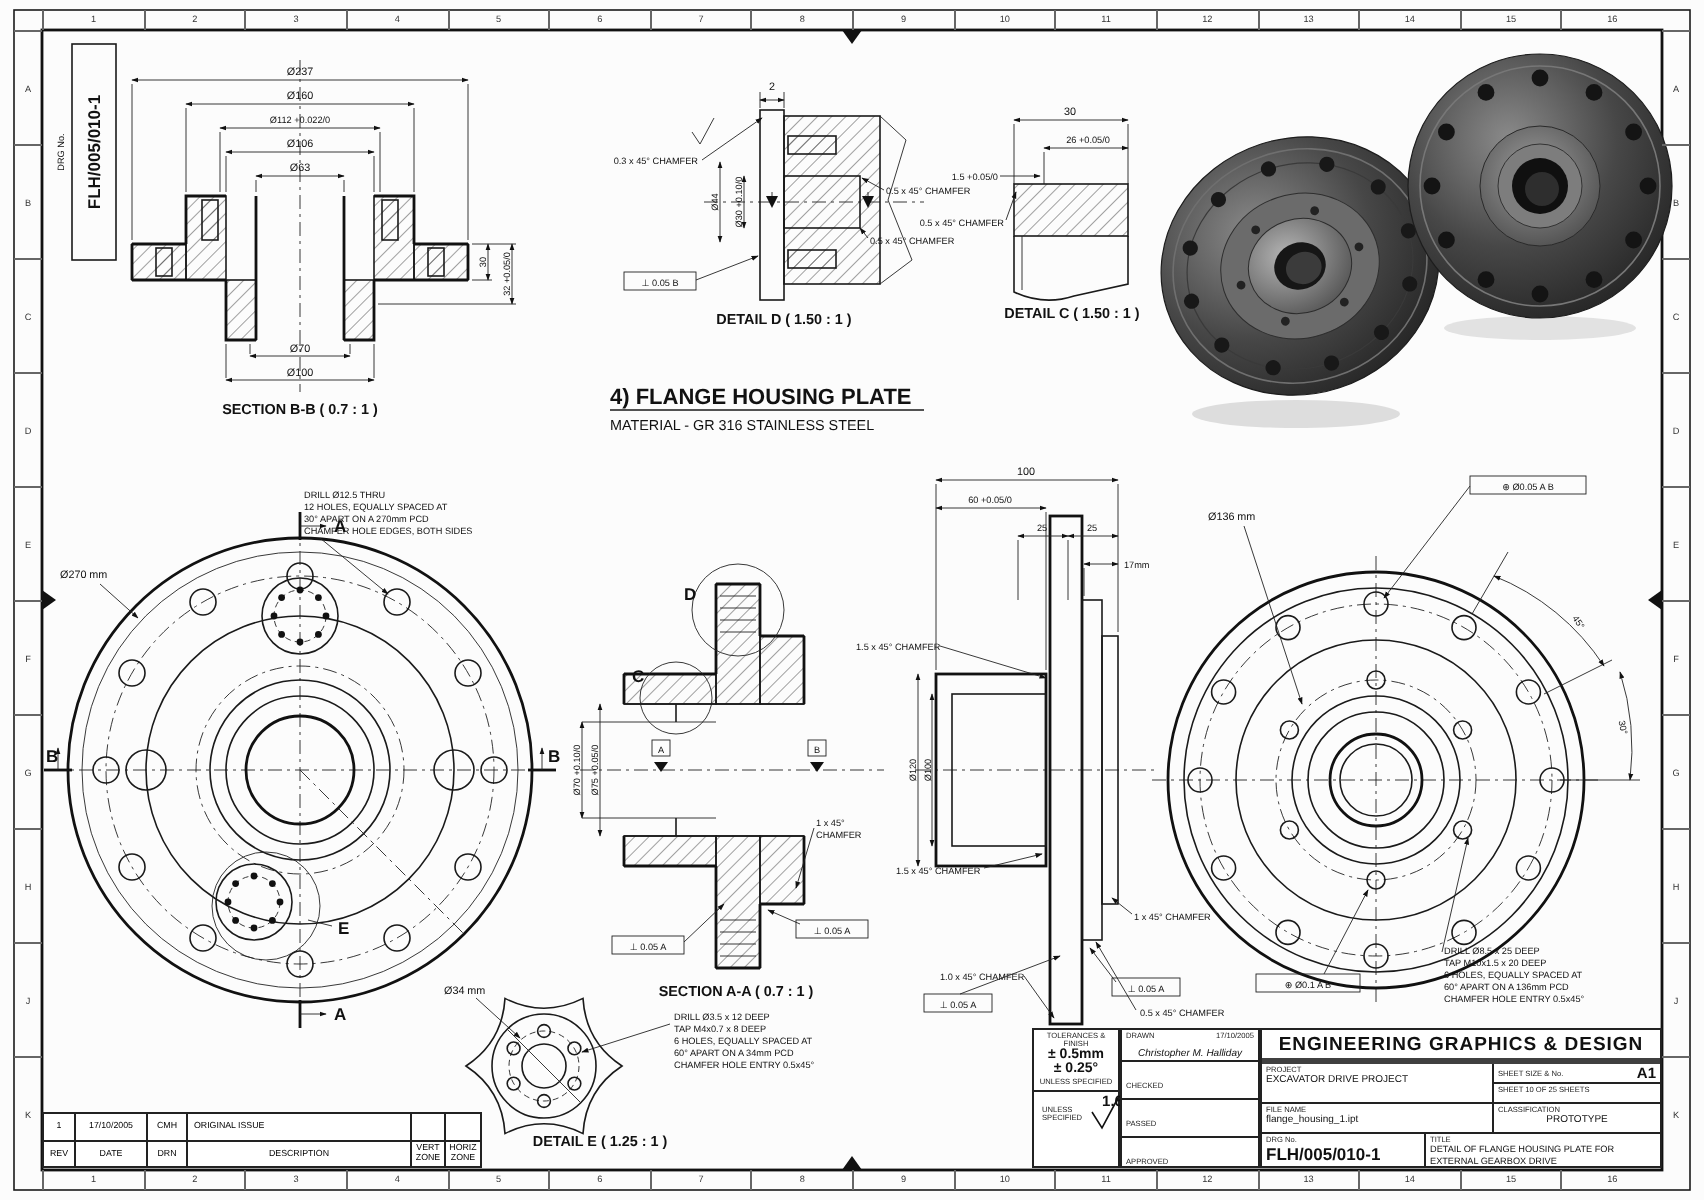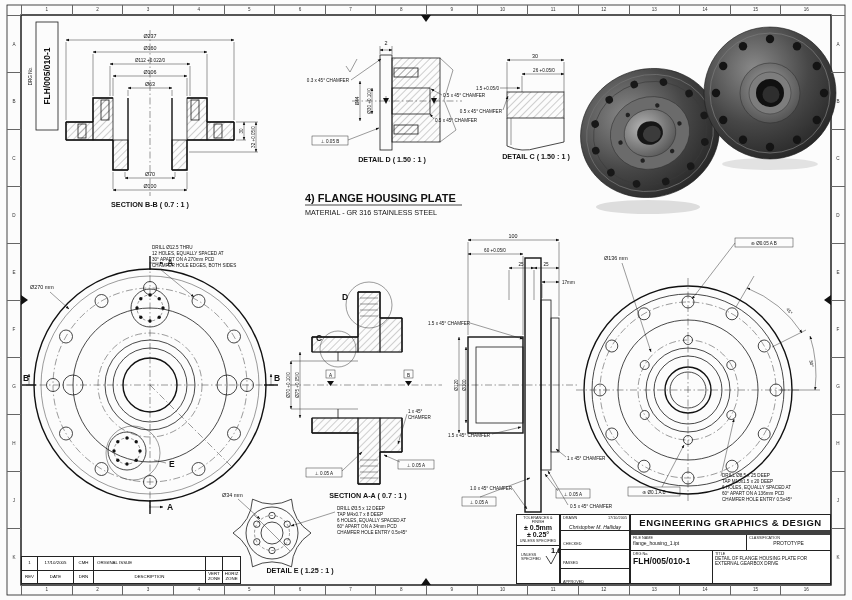--- a/index.html
+++ b/index.html
@@ -22,21 +22,21 @@
   #ruler-bottom{left:21px;top:585px;width:810px;height:10px;}
   #ruler-bottom .zl{border-left:1px solid #666;line-height:10px;}
   #ruler-left{left:7px;top:15px;width:14px;height:570px;flex-direction:column;}
   #ruler-left .zl{border-top:1px solid #666;display:flex;align-items:center;justify-content:center;}
   #ruler-right{left:831px;top:15px;width:14px;height:570px;flex-direction:column;}
   #ruler-right .zl{border-top:1px solid #666;display:flex;align-items:center;justify-content:center;}
   
   .blk{position:absolute;background:#fff;border:1.2px solid #222;box-sizing:border-box;z-index:4;color:#111;}
   .lab{font-size:3.8px;color:#222;padding:1px 2px 0 2px;line-height:1.05;}
   #titleblock{left:630px;top:514px;width:201px;height:70px;display:flex;flex-direction:column;}
-  #tb-head{height:15px;border-bottom:5px solid #404040;display:flex;align-items:center;justify-content:center;font-weight:bold;font-size:9.5px;letter-spacing:.5px;}
+  #tb-head{height:15px;border-bottom:3px solid #404040;display:flex;align-items:center;justify-content:center;font-weight:bold;font-size:9.5px;letter-spacing:.5px;}
   .tb-row{display:flex;border-bottom:1px solid #222;}
   .tb-cell{border-right:1px solid #222;box-sizing:border-box;}
   .tb-cell:last-child{border-right:none;}
   .val5{font-size:5px;padding:0 2px;}
   #signoff{left:560px;top:514px;width:70px;height:70px;display:flex;flex-direction:column;}
   .so-row{border-bottom:1px solid #222;position:relative;box-sizing:border-box;}
   .so-row:last-child{border-bottom:none;}
   #tol{left:516px;top:514px;width:44px;height:70px;text-align:center;}
   #rev{left:21px;top:556px;width:220px;height:28px;display:flex;flex-direction:column;z-index:4;position:absolute;background:#fff;border:1px solid #222;box-sizing:border-box;}
   .rv-row{display:flex;flex:1;}
@@ -611,20 +611,33 @@
       </div>
       <div style="font-size:5px;font-style:italic;text-align:center;margin-top:4px;">Christopher M. Halliday</div>
     </div>
     <div class="so-row" style="flex:1;"><span class="lab">CHECKED</span></div>
     <div class="so-row" style="flex:1;"><span class="lab">PASSED</span></div>
     <div class="so-row" style="flex:1;"><span class="lab">APPROVED</span></div>
   </div>
 
   <div id="titleblock" class="blk">
     <div id="tb-head">ENGINEERING GRAPHICS &amp; DESIGN</div>
+    <div class="tb-row" style="height:19px;">
+      <div class="tb-cell" style="width:116px;">
+        <div class="lab">PROJECT</div>
+        <div class="val5">EXCAVATOR DRIVE PROJECT</div>
+      </div>
+      <div class="tb-cell" style="flex:1;">
+        <div style="display:flex;justify-content:space-between;align-items:center;border-bottom:1px solid #222;">
+          <span class="lab">SHEET SIZE &amp; No.</span>
+          <span style="font-size:7.5px;font-weight:bold;padding-right:2px;">A1</span>
+        </div>
+        <div class="lab">SHEET 10 OF 25 SHEETS</div>
+      </div>
+    </div>
     <div class="tb-row" style="height:15px;">
       <div class="tb-cell" style="width:116px;">
         <div class="lab">FILE NAME</div>
         <div class="val5">flange_housing_1.ipt</div>
       </div>
       <div class="tb-cell" style="flex:1;">
         <div class="lab">CLASSIFICATION</div>
         <div class="val5" style="text-align:center;">PROTOTYPE</div>
       </div>
     </div>

